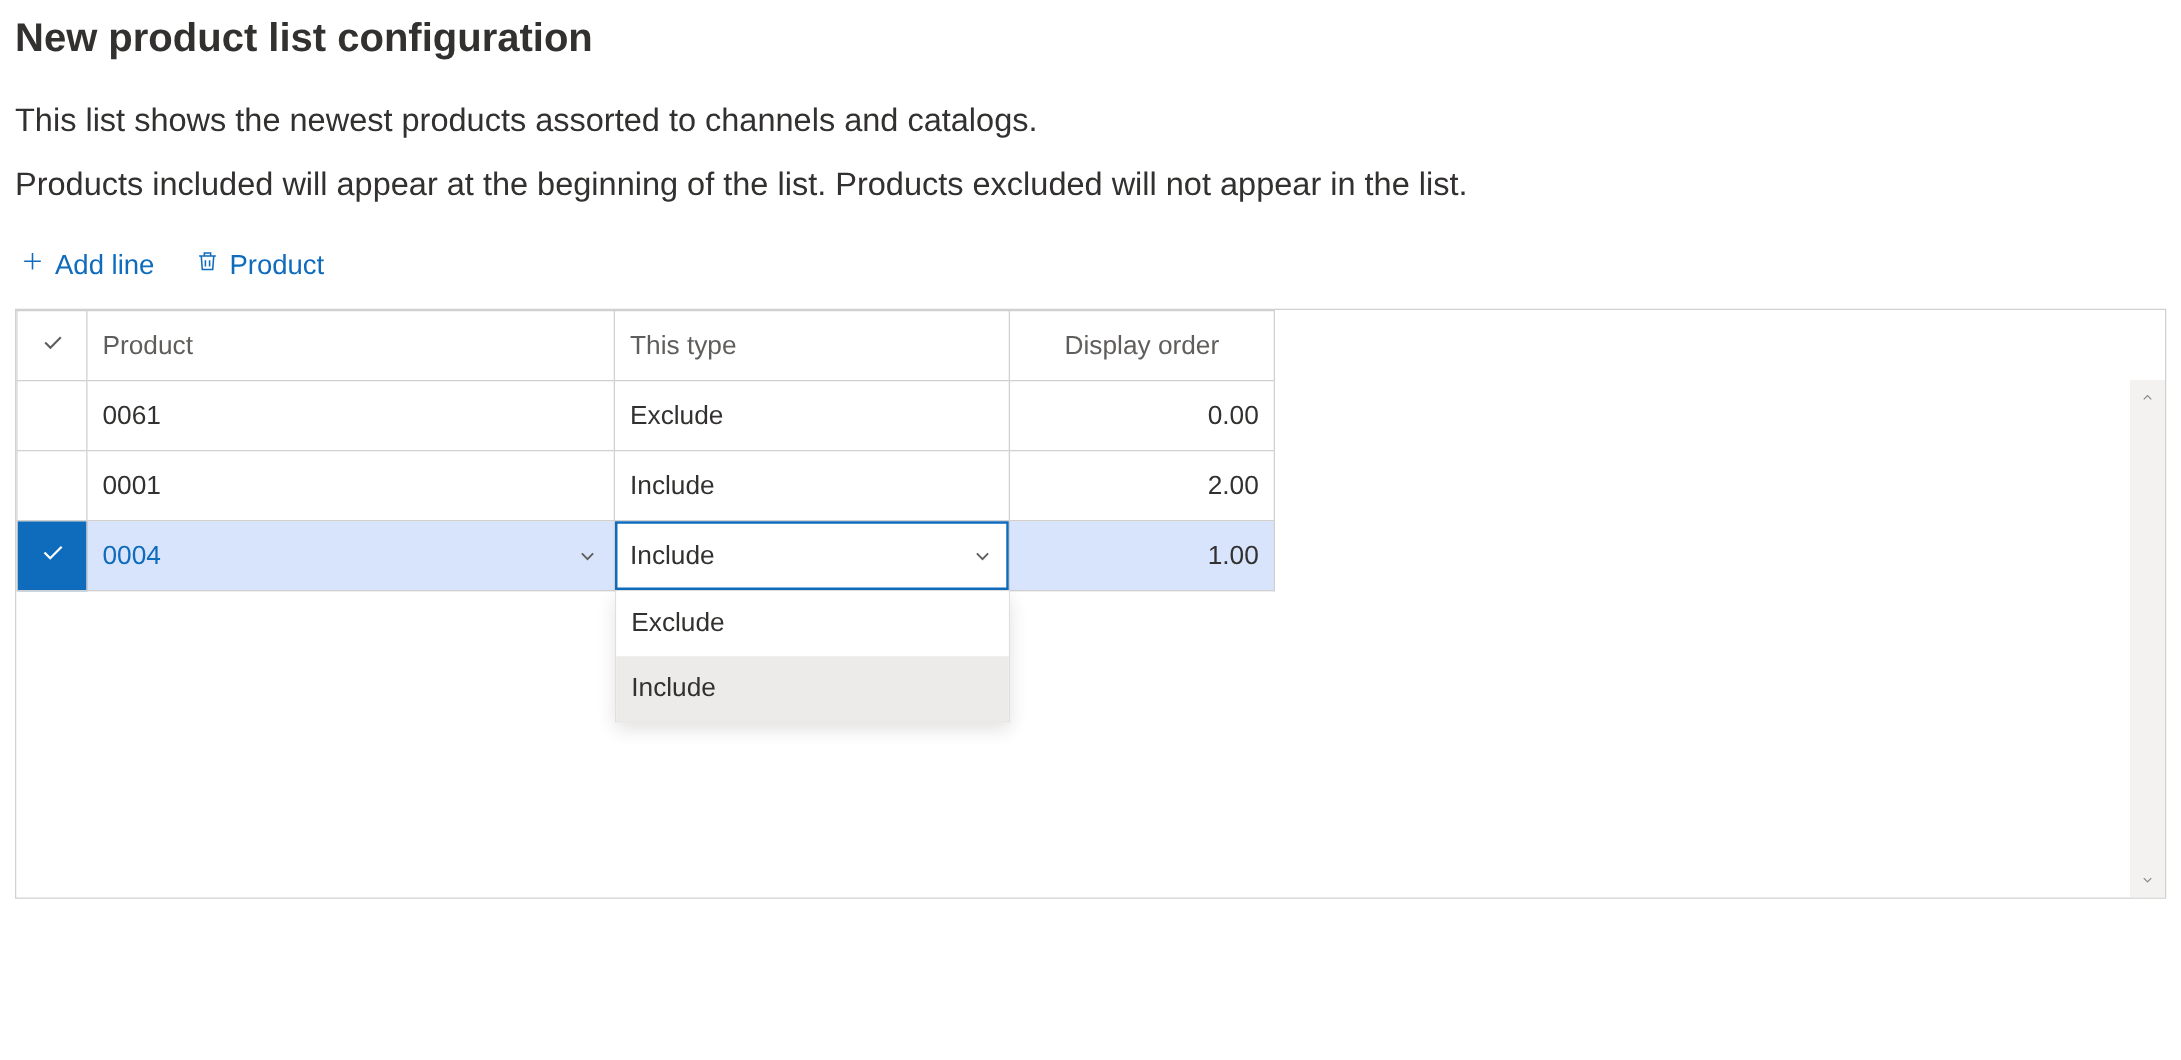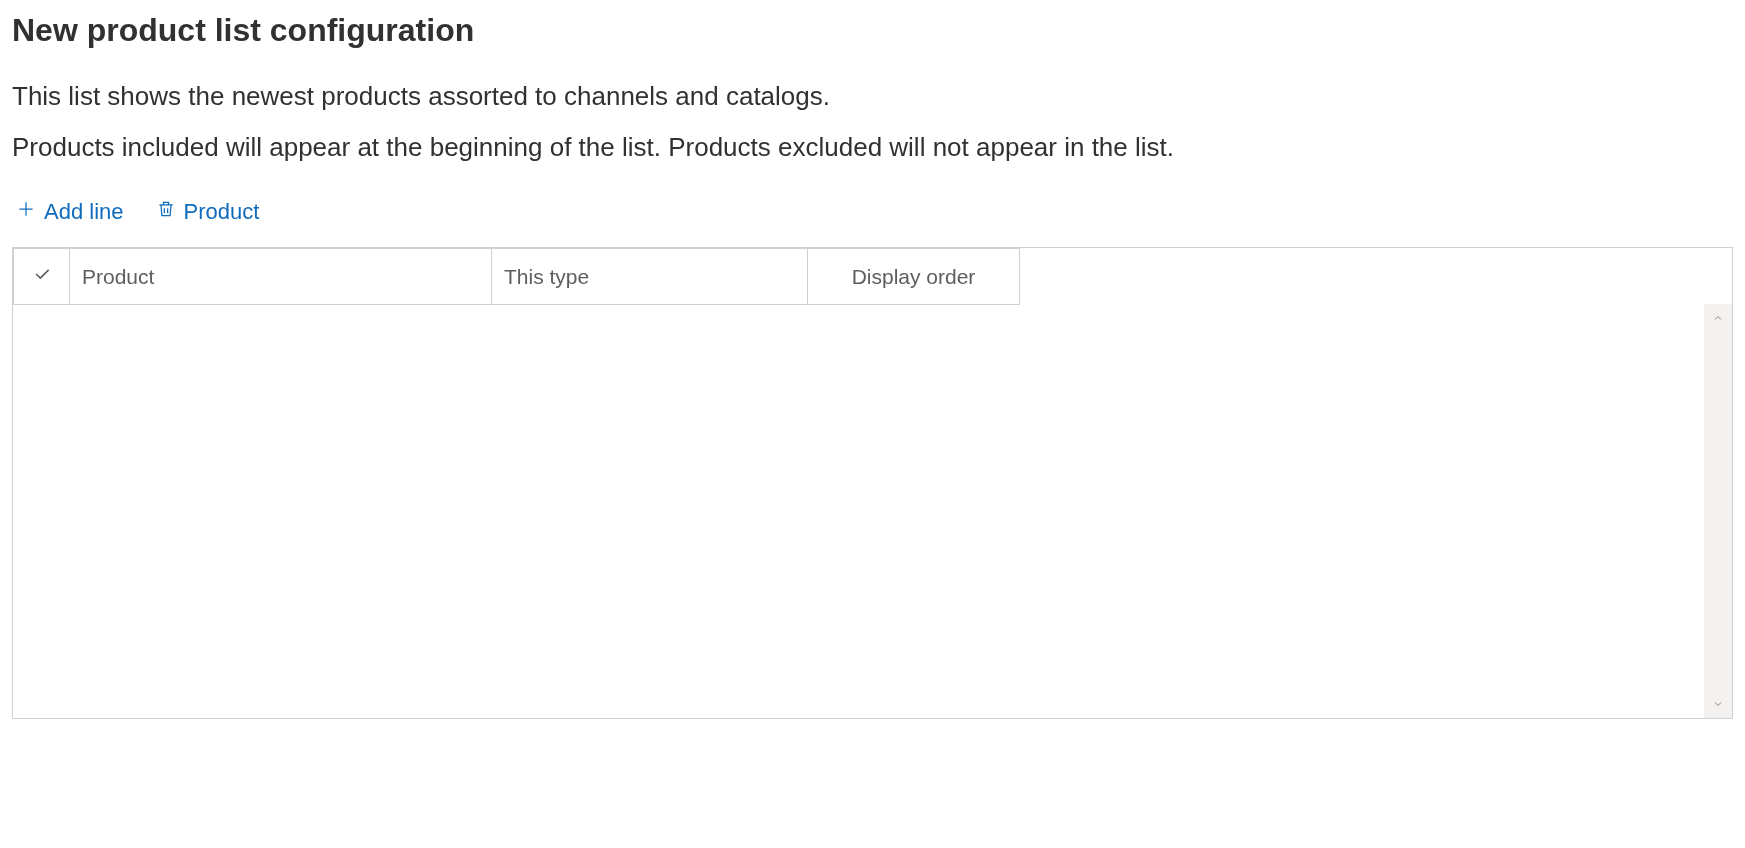--- a/index.html
+++ b/index.html
@@ -162,22 +162,62 @@
               <path d="M5 12l5 5L20 7"></path>
             </svg>
         </th>
         <th class="col-product">Product</th>
         <th class="col-linetype">This type</th>
         <th class="col-display">Display order</th>
       </tr>
     </thead>
     <tbody>
 
-
-
+      <tr>
+        <td class="check-col"></td>
+        <td class="col-product">0061</td>
+        <td class="col-linetype">Exclude</td>
+        <td class="col-display">0.00</td>
+      </tr>
+
+      <tr>
+        <td class="check-col"></td>
+        <td class="col-product">0001</td>
+        <td class="col-linetype">Include</td>
+        <td class="col-display">2.00</td>
+      </tr>
+
+      <tr class="selected-row">
+        <td class="check-col">
+          <svg width="22" height="22" viewBox="0 0 24 24" class="check-icon-white">
+              <path d="M5 12l5 5L20 7"></path>
+            </svg>
+        </td>
+        <td class="col-product">
+          <div class="cell-flex">
+            <span>0004</span>
+            <svg class="chev" viewBox="0 0 24 24">
+                <path d="M6 9l6 6 6-6"></path>
+              </svg>
+          </div>
+        </td>
+        <td class="col-linetype active-select">
+          <div class="select-box">
+            <span>Include</span>
+            <svg class="chev" viewBox="0 0 24 24">
+                <path d="M6 9l6 6 6-6"></path>
+              </svg>
+          </div>
+          <div class="dropdown-panel">
+            <div class="dropdown-option">Exclude</div>
+            <div class="dropdown-option highlight">Include</div>
+          </div>
+        </td>
+        <td class="col-display">1.00</td>
+      </tr>
     </tbody>
   </table>
 
   <div class="scroll-rail">
     <div class="scroll-btn">
       <svg viewBox="0 0 24 24">
           <path d="M6 15l6-6 6 6"></path>
         </svg>
     </div>
     <div class="scroll-btn">

